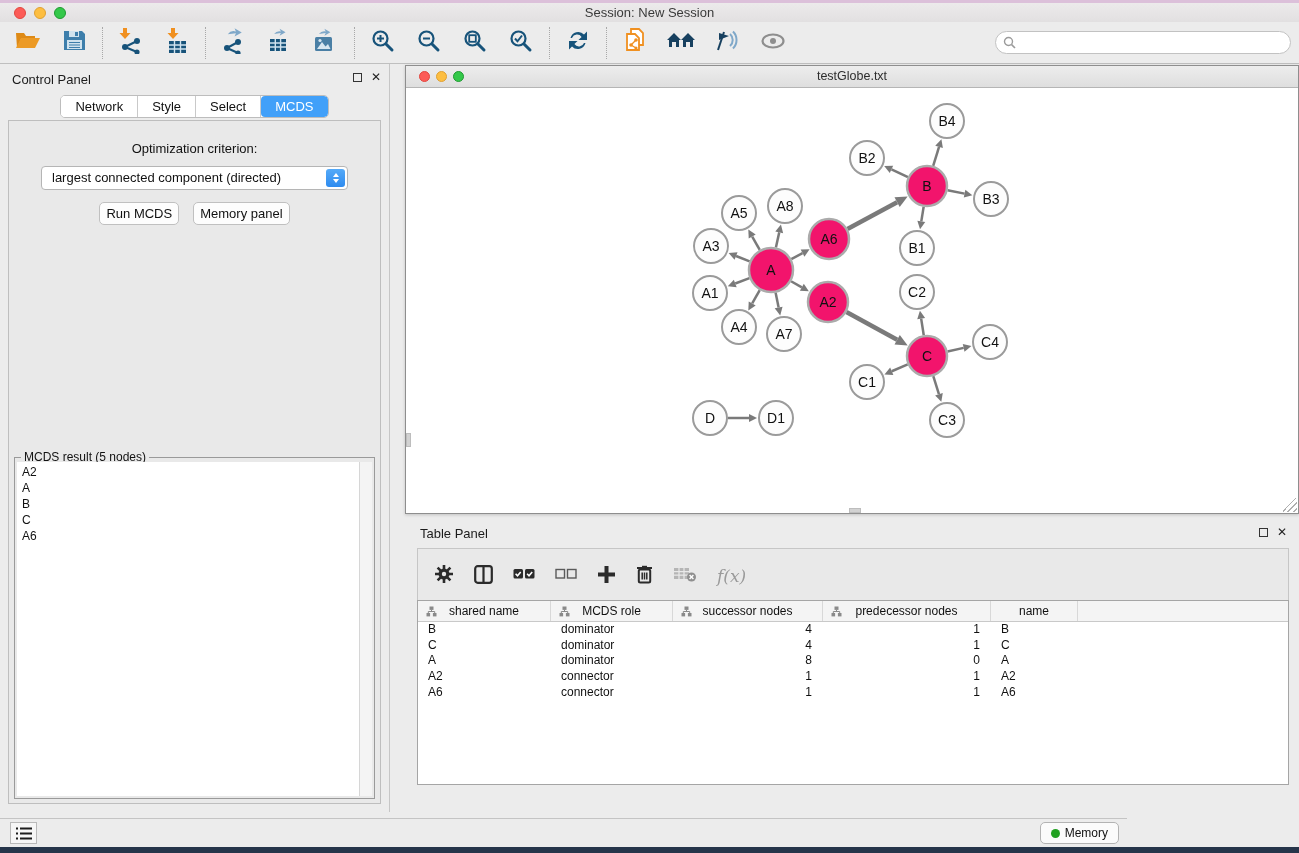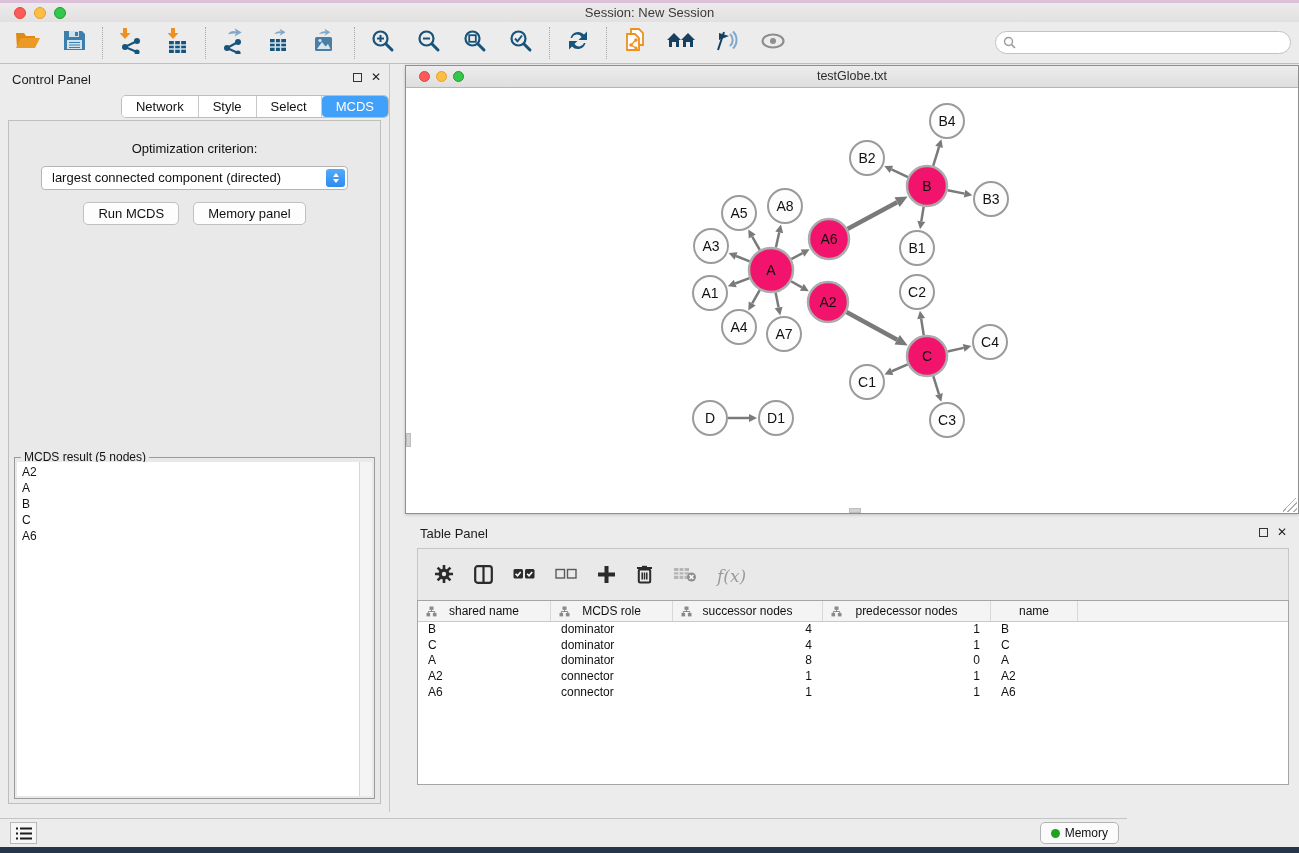--- a/index.html
+++ b/index.html
@@ -33,39 +33,39 @@
   .search-wrap svg { position:absolute; left:8px; top:5px; }
 
   
   .control-panel { position:absolute; left:0; top:64px; width:390px; height:748px;
     background:#ECECEC; border-right:1px solid #C6C6C6; }
   .panel-head { position:relative; height:28px; }
   .panel-head .ph-title { position:absolute; left:12px; top:8px; font-size:13px; color:#1c1c1c; }
   .ph-icons { position:absolute; right:8px; top:8px; display:flex; gap:9px; align-items:center; }
   .float-ic { width:9px; height:9px; border:1.5px solid #333; }
   .close-ic { font-size:12px; font-weight:700; color:#222; line-height:11px; }
-  .cp-tabs { position:absolute; left:0; top:31px; width:100%; display:flex; justify-content:flex-end; }
+  .cp-tabs { position:absolute; left:0; top:31px; width:100%; display:flex; justify-content:center; }
   .seg { display:flex; border:1px solid #BDBDBD; border-radius:5px; background:#fff; overflow:hidden; }
   .seg .seg-btn { padding:2px 14px; font-size:13px; line-height:17px; color:#111; background:#fff;
     border-right:1px solid #C9C9C9; }
   .seg .seg-btn:last-child { border-right:none; }
   .seg .seg-btn.active { background:#41A0F9; color:#fff; border-radius:4px; }
   .cp-inner { position:absolute; left:8px; right:8px; top:56px; bottom:8px;
     border:1px solid #BEBEBE; background:#E9E9E9; }
   .opt-label { margin-top:20px; text-align:center; font-size:13px; color:#111; }
   .opt-select { position:relative; margin:10px auto 0 auto; width:307px; height:24px; background:#fff;
     border:1px solid #B5B5B5; border-radius:4px; font-size:13px; line-height:22px; padding-left:10px; color:#111; }
   .opt-select .spin { position:absolute; right:2px; top:2px; width:19px; height:18px; border-radius:3px;
     background:linear-gradient(#55AAF8,#2E8BEF); display:flex; flex-direction:column; align-items:center; justify-content:center; gap:2px; }
   .spin i { width:0; height:0; border-left:3.5px solid transparent; border-right:3.5px solid transparent; }
   .spin i.up { border-bottom:4px solid #fff; }
   .spin i.down { border-top:4px solid #fff; }
   .cp-buttons { margin-top:12px; display:flex; justify-content:center; gap:14px; }
   .btn { background:#FDFDFD; border:1px solid #C0C0C0; border-radius:5px; font-size:13px;
-    padding:3px 14px; color:#111; }
+    padding:3px 6px; color:#111; }
   .mcds-fieldset { position:absolute; left:5px; right:5px; top:336px; bottom:4px;
     border:1px solid #9A9A9A; background:#E9E9E9; }
   .mcds-legend { position:absolute; left:6px; top:-8px; background:#E9E9E9; padding:0 3px; font-size:12px; color:#111; }
   .mcds-list { position:absolute; left:2px; right:14px; top:4px; bottom:2px; background:#fff;
     border-right:1px solid #D6D6D6; font-size:12px; padding:2px 5px; color:#111; }
   .mcds-list div { line-height:16px; }
   .mcds-scroll { position:absolute; right:2px; top:4px; bottom:2px; width:12px; background:#F4F4F4; }
 
   
   .net-window { position:absolute; left:405px; top:65px; width:894px; height:449px;

